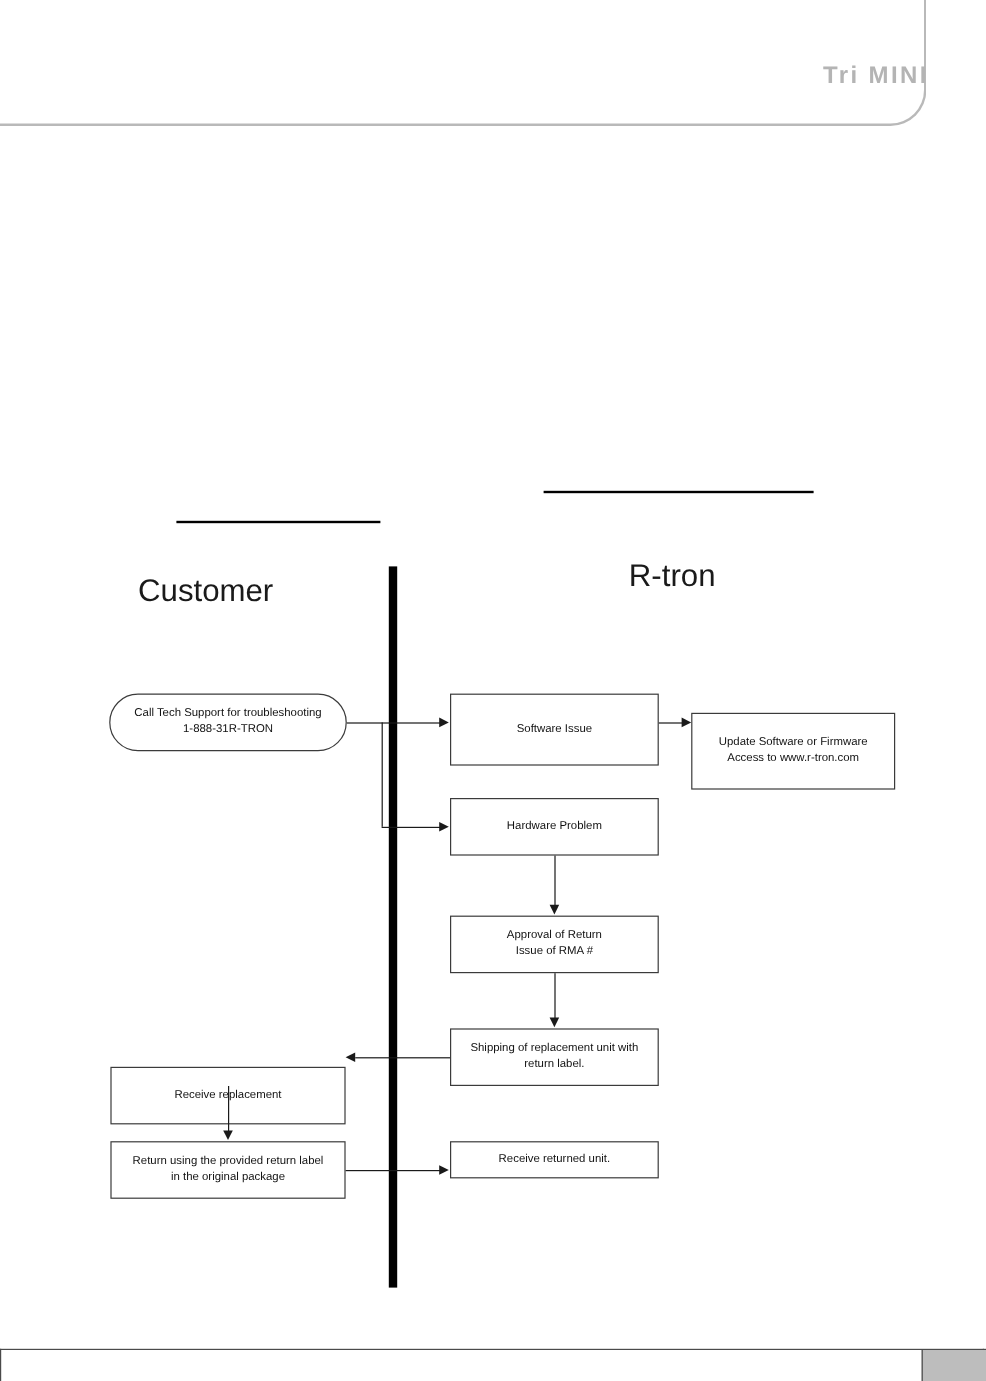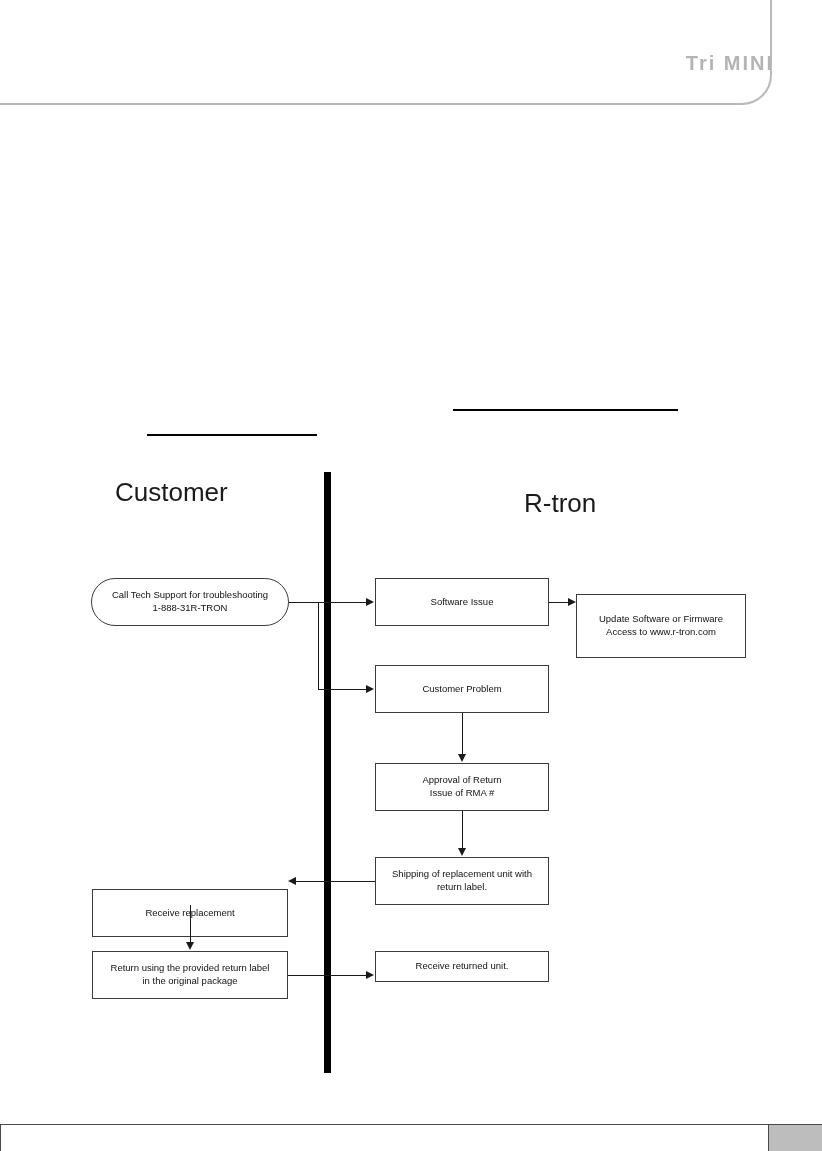--- a/index.html
+++ b/index.html
@@ -154,47 +154,47 @@
 
 <div class="page">
 
   <div class="header-frame"></div>
   <div class="brand">Tri MINI</div>
 
   <div class="lane-rule" style="left:147px; top:434px; width:170px;"></div>
   <div class="lane-title" style="left:115px; top:477px;">Customer</div>
 
   <div class="lane-rule" style="left:453px; top:409px; width:225px;"></div>
-  <div class="lane-title" style="left:524px; top:488px;text-align:center;">R-tron</div>
+  <div class="lane-title" style="left:524px; top:464px;text-align:center;">R-tron</div>
 
   <div class="lane-divider"></div>
 
   <div class="node rounded" style="left:91px; top:578px; width:198px; height:48px;">
     <div>
       <span>Call Tech Support for troubleshooting</span>
       <span>1-888-31R-TRON</span>
     </div>
   </div>
 
-  <div class="node" style="left:375px; top:578px; width:174px; height:48px;">
+  <div class="node" style="left:375px; top:578px; width:174px; height:60px;">
     <div>
       <span>Software Issue</span>
     </div>
   </div>
 
   <div class="node" style="left:576px; top:578px; width:170px; height:64px;margin-top:16px;">
     <div>
       <span>Update Software or Firmware</span>
       <span>Access to www.r-tron.com</span>
     </div>
   </div>
 
   <div class="node" style="left:375px; top:665px; width:174px; height:48px;">
     <div>
-      <span>Customer Problem</span>
+      <span>Hardware Problem</span>
     </div>
   </div>
 
   <div class="node" style="left:375px; top:763px; width:174px; height:48px;">
     <div>
       <span>Approval of Return</span>
       <span>Issue of RMA #</span>
     </div>
   </div>
 

